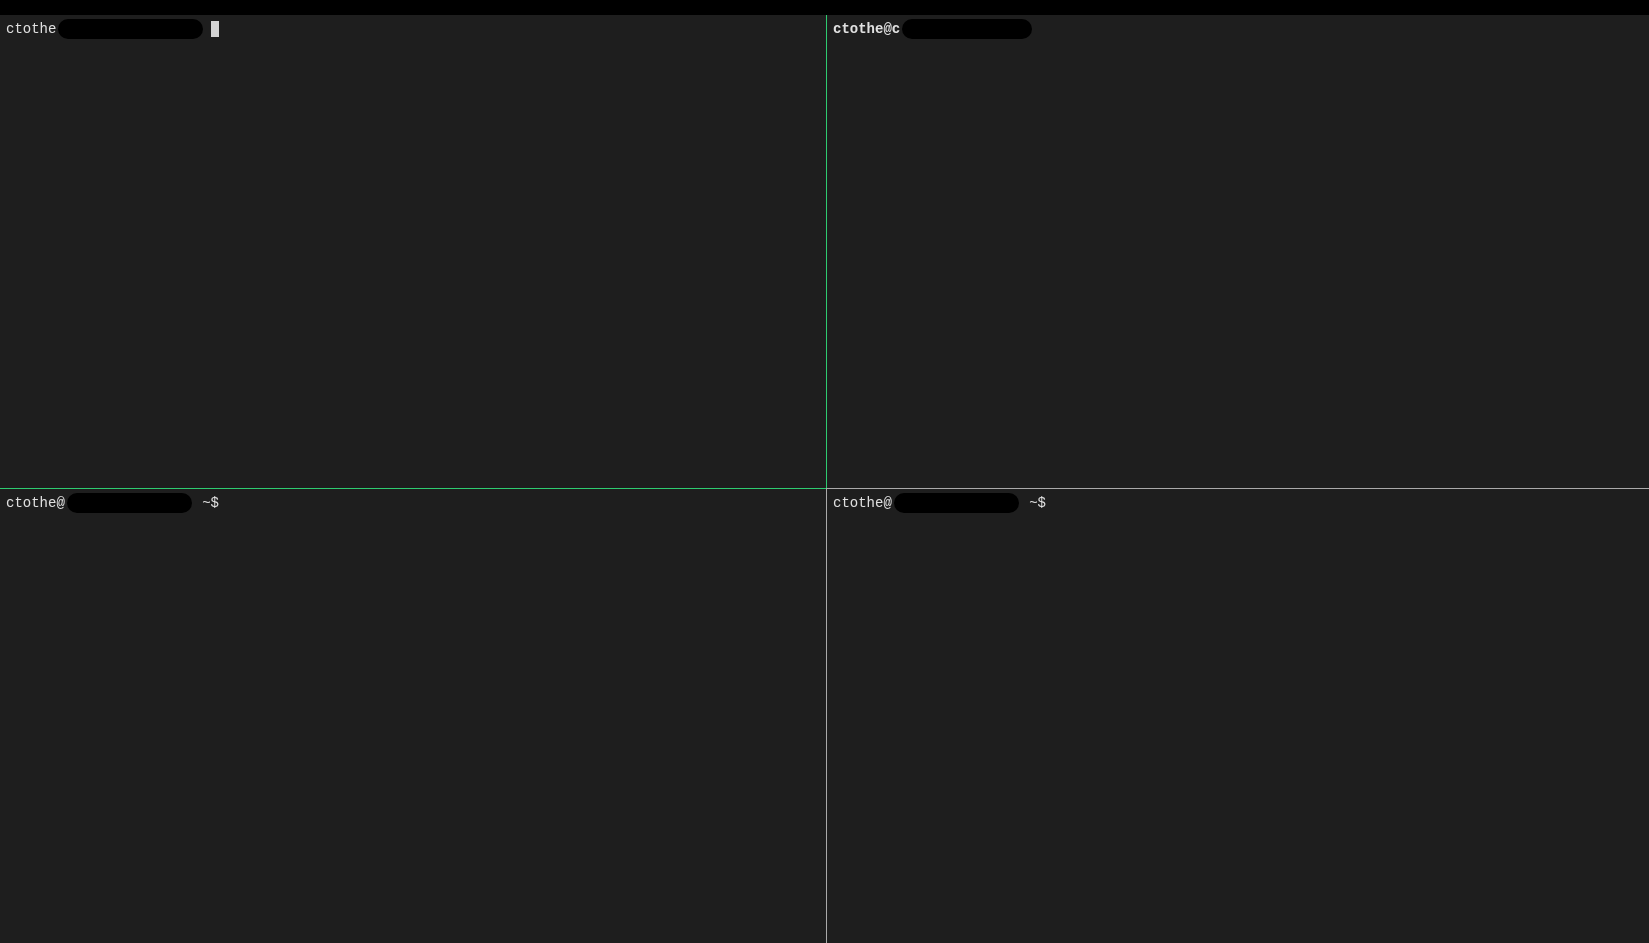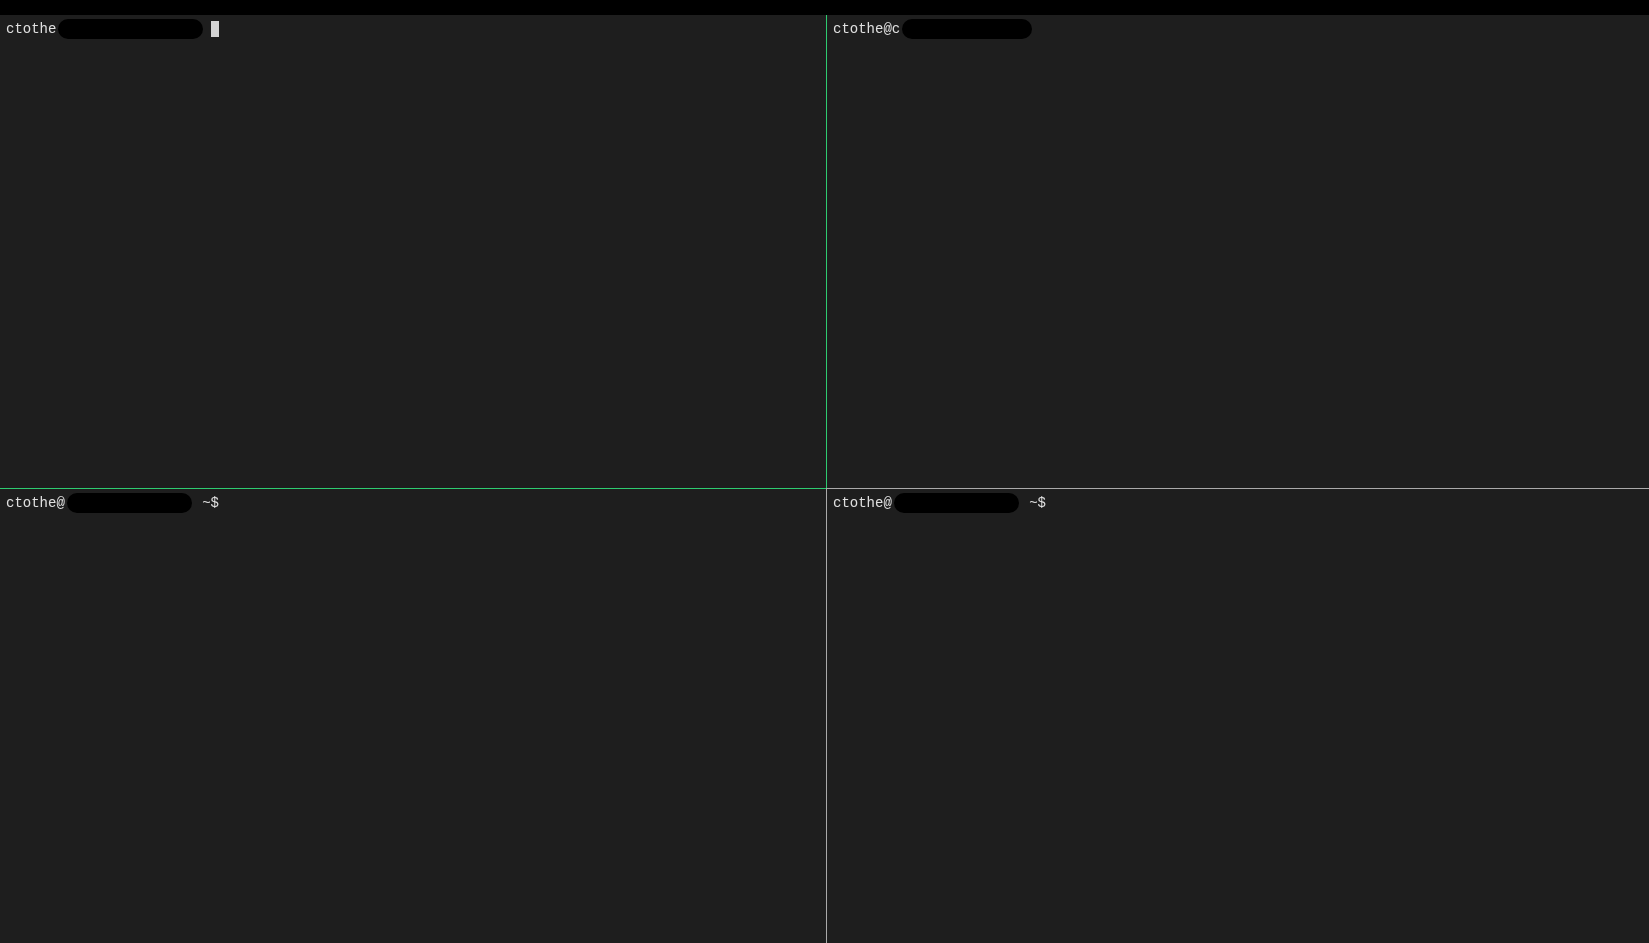--- a/index.html
+++ b/index.html
@@ -42,20 +42,21 @@
     }
     
     .pane-1 {
       grid-column: 1;
       grid-row: 1;
     }
     
     .pane-2 {
       grid-column: 3;
       grid-row: 1;
+      font-weight: bold;
     }
     
     .pane-3 {
       grid-column: 1;
       grid-row: 3;
     }
     
     .pane-4 {
       grid-column: 3;
       grid-row: 3;

